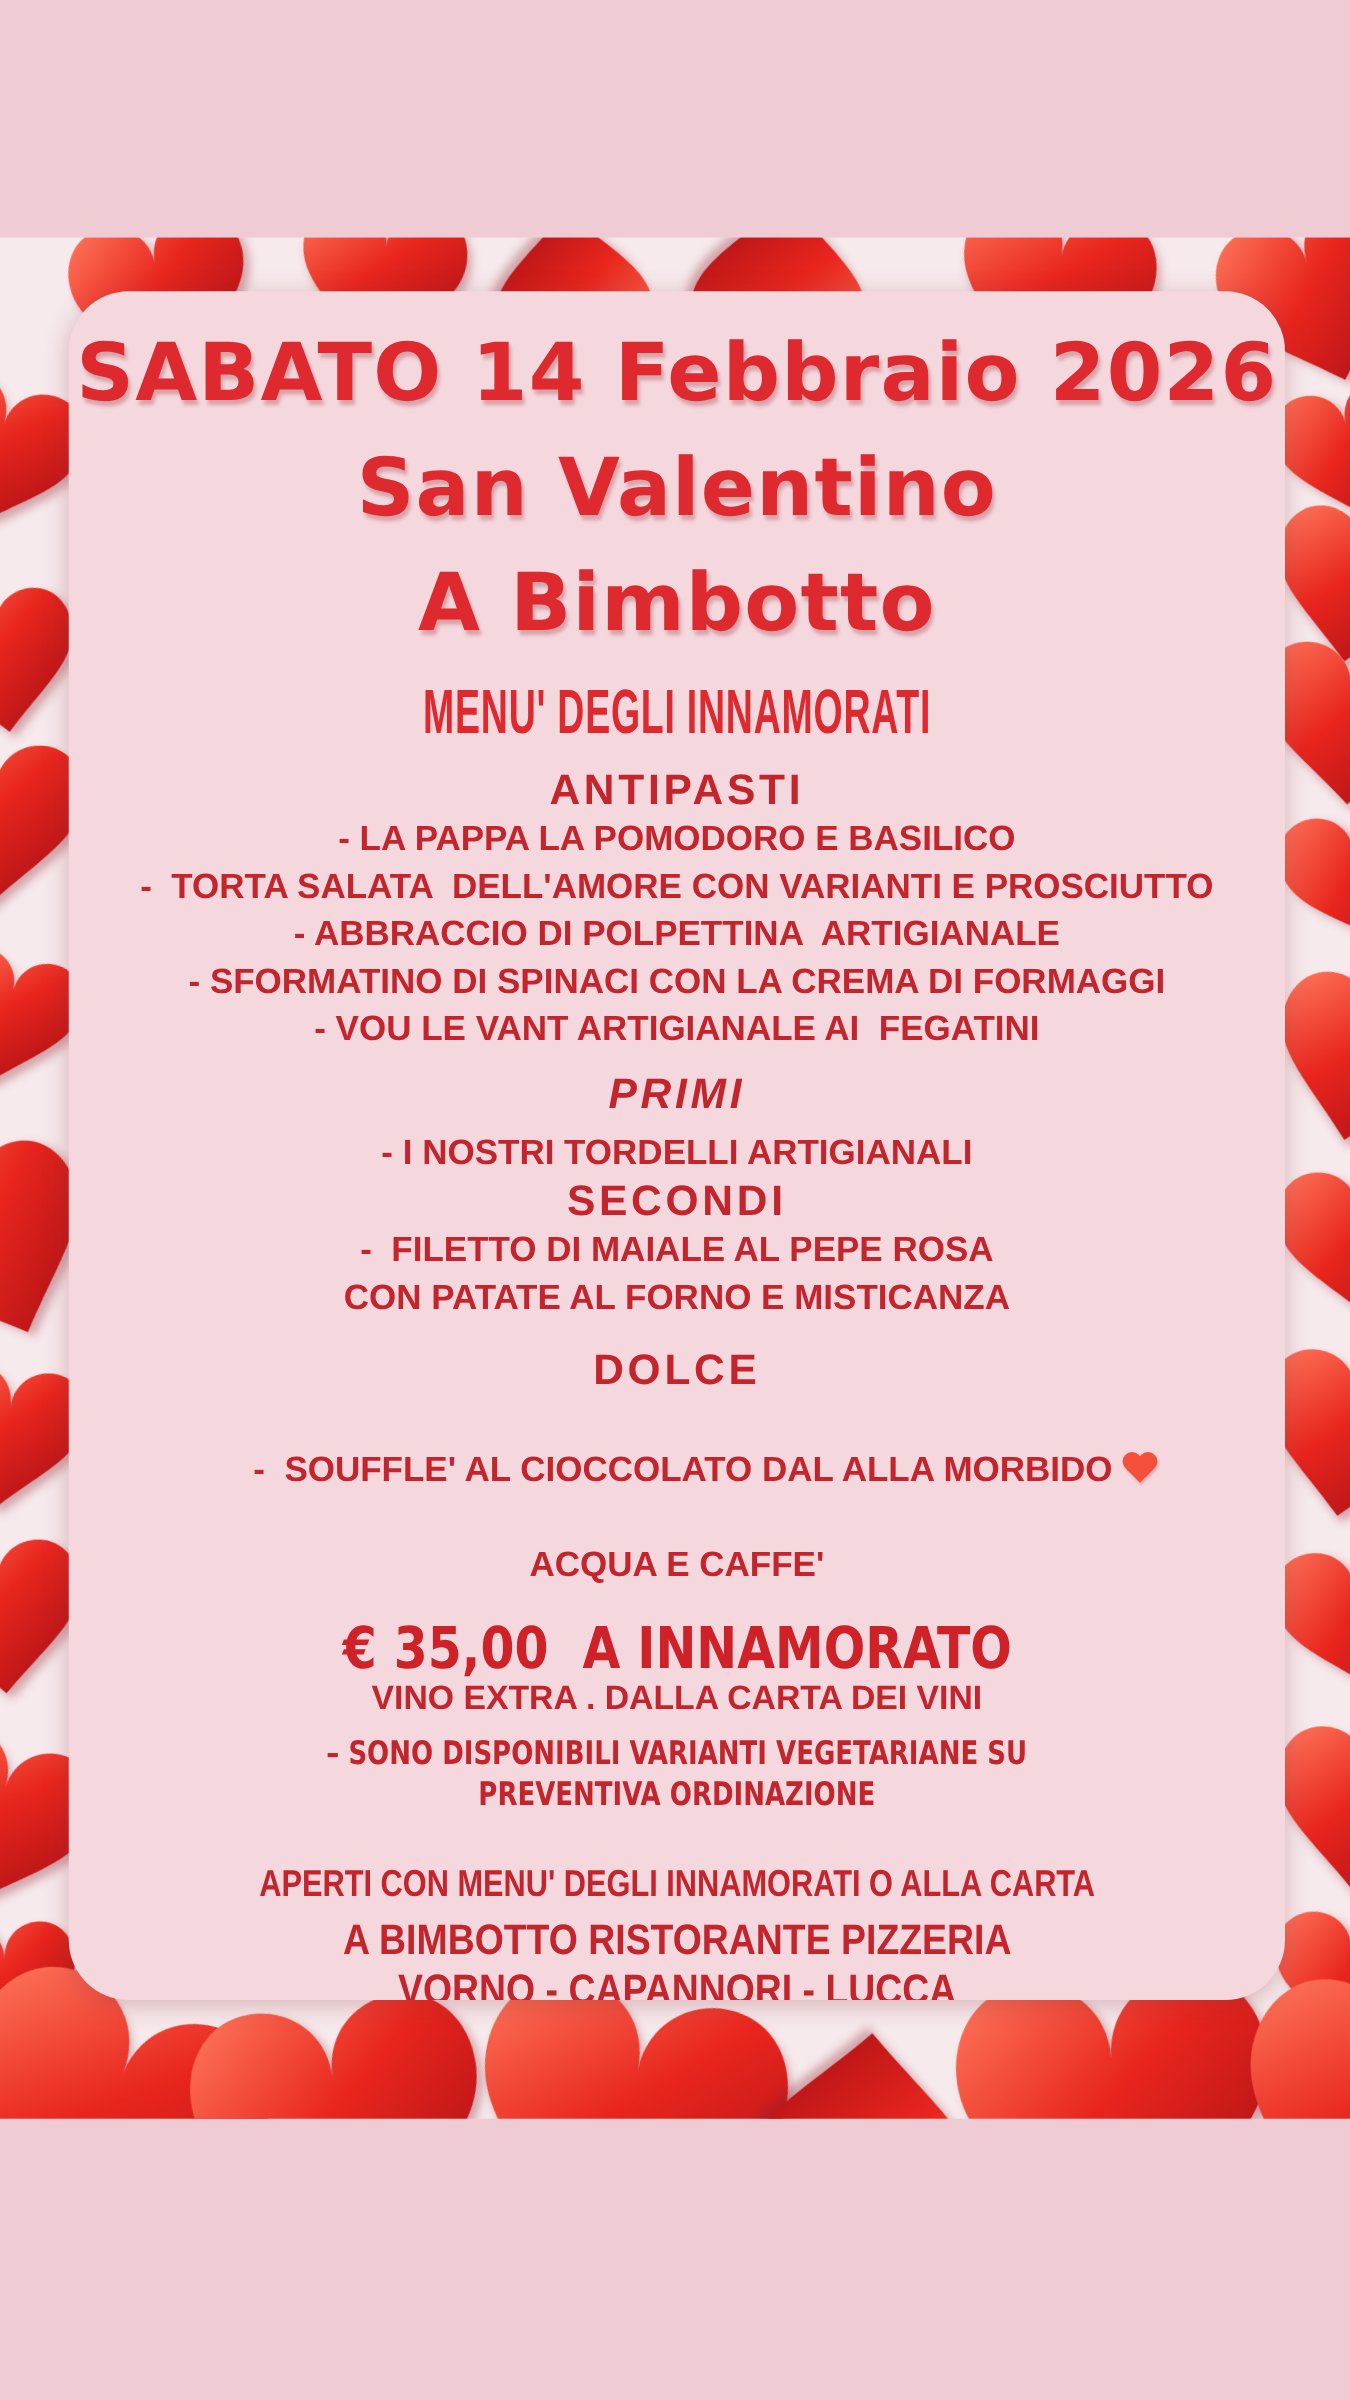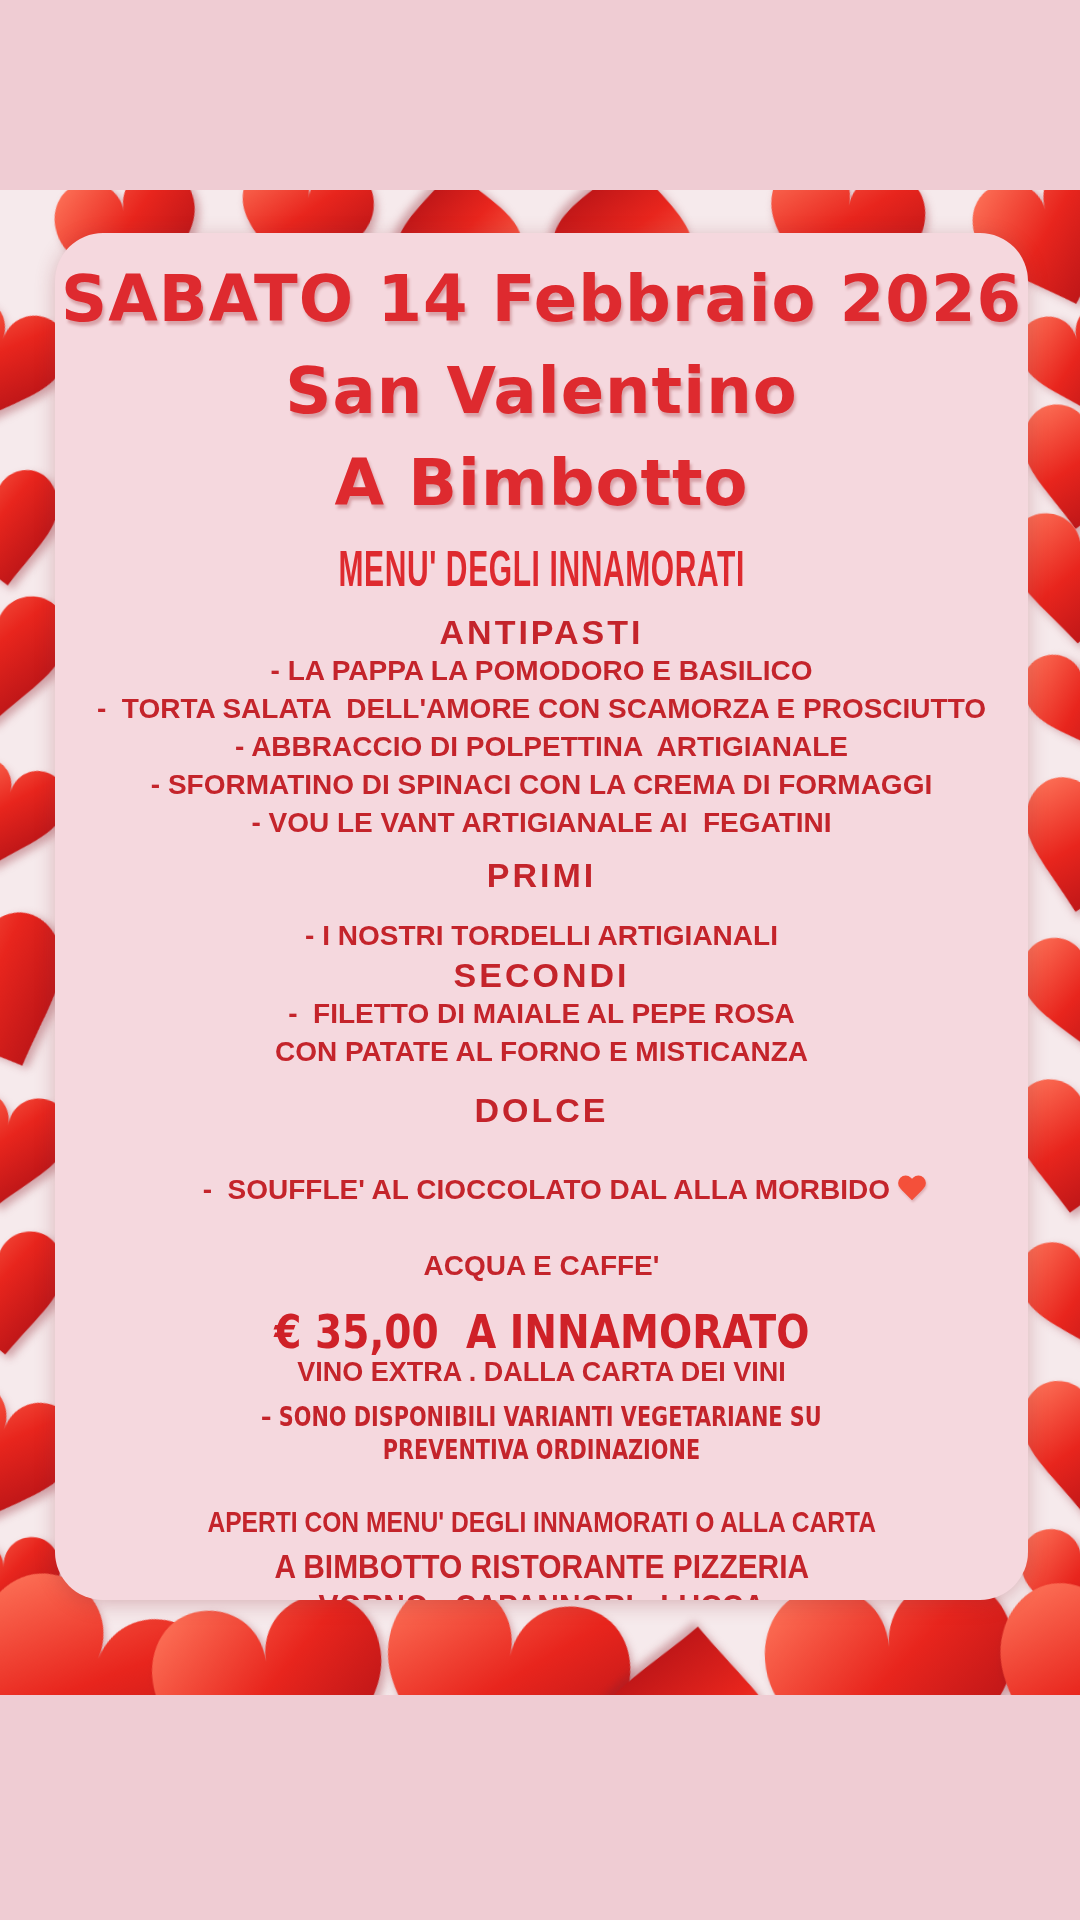--- a/index.html
+++ b/index.html
@@ -25,22 +25,22 @@
 
   .title{padding-top:20px;font-family:"DejaVu Sans",sans-serif;font-weight:bold;color:var(--title-red);
          font-size:64px;line-height:92px;letter-spacing:1px;text-shadow:2px 4px 3px rgba(150,40,45,.30);}
   .subtitle{margin-top:14px;font-size:50px;line-height:52px;font-weight:bold;color:var(--title-red);white-space:nowrap;}
   .subtitle span{display:inline-block;transform:scaleX(.60);letter-spacing:1px;}
 
   .heading{font-size:34px;line-height:40px;font-weight:bold;letter-spacing:3px;}
   .item{font-size:28px;line-height:38px;font-weight:bold;white-space:pre-wrap;}
 
   .h-antipasti{margin-top:17px;}
-  .h-primi{margin-top:13px;}
-  .i-primi{margin-top:22px;}
+  .h-primi{margin-top:13px;font-style:italic;}
+  .i-primi{margin-top:8px;}
   .h-secondi{margin-top:0;}
   .h-dolce{margin-top:19px;}
   .i-dolce1{margin-top:3px;}
 
   .price{margin-top:22px;font-size:46px;line-height:50px;font-weight:bold;font-family:"DejaVu Sans",sans-serif;color:#cf2128;white-space:nowrap;}
   .price span{display:inline-block;transform:scaleX(.85);white-space:pre-wrap;}
   .wine{font-size:27px;line-height:30px;font-weight:bold;white-space:nowrap;}
   .veg{margin-top:14px;font-size:26px;line-height:33px;font-weight:bold;font-family:"DejaVu Sans",sans-serif;white-space:nowrap;}
   .veg span{display:inline-block;transform:scaleX(.80);}
   .open-note{margin-top:36px;font-size:30px;line-height:38px;font-weight:bold;white-space:nowrap;}
@@ -237,21 +237,21 @@
       <div>San Valentino</div>
       <div>A Bimbotto</div>
     </div>
 
     <div class="subtitle">
       <span>MENU' DEGLI INNAMORATI</span>
     </div>
 
     <div class="heading h-antipasti">ANTIPASTI</div>
     <div class="item">- LA PAPPA LA POMODORO E BASILICO</div>
-    <div class="item">-  TORTA SALATA  DELL'AMORE CON SCAMORZA E PROSCIUTTO</div>
+    <div class="item">-  TORTA SALATA  DELL'AMORE CON VARIANTI E PROSCIUTTO</div>
     <div class="item">- ABBRACCIO DI POLPETTINA  ARTIGIANALE</div>
     <div class="item">- SFORMATINO DI SPINACI CON LA CREMA DI FORMAGGI</div>
     <div class="item">- VOU LE VANT ARTIGIANALE AI  FEGATINI</div>
 
     <div class="heading h-primi">PRIMI</div>
     <div class="item i-primi">- I NOSTRI TORDELLI ARTIGIANALI</div>
 
     <div class="heading h-secondi">SECONDI</div>
     <div class="item">-  FILETTO DI MAIALE AL PEPE ROSA</div>
     <div class="item">CON PATATE AL FORNO E MISTICANZA</div>

